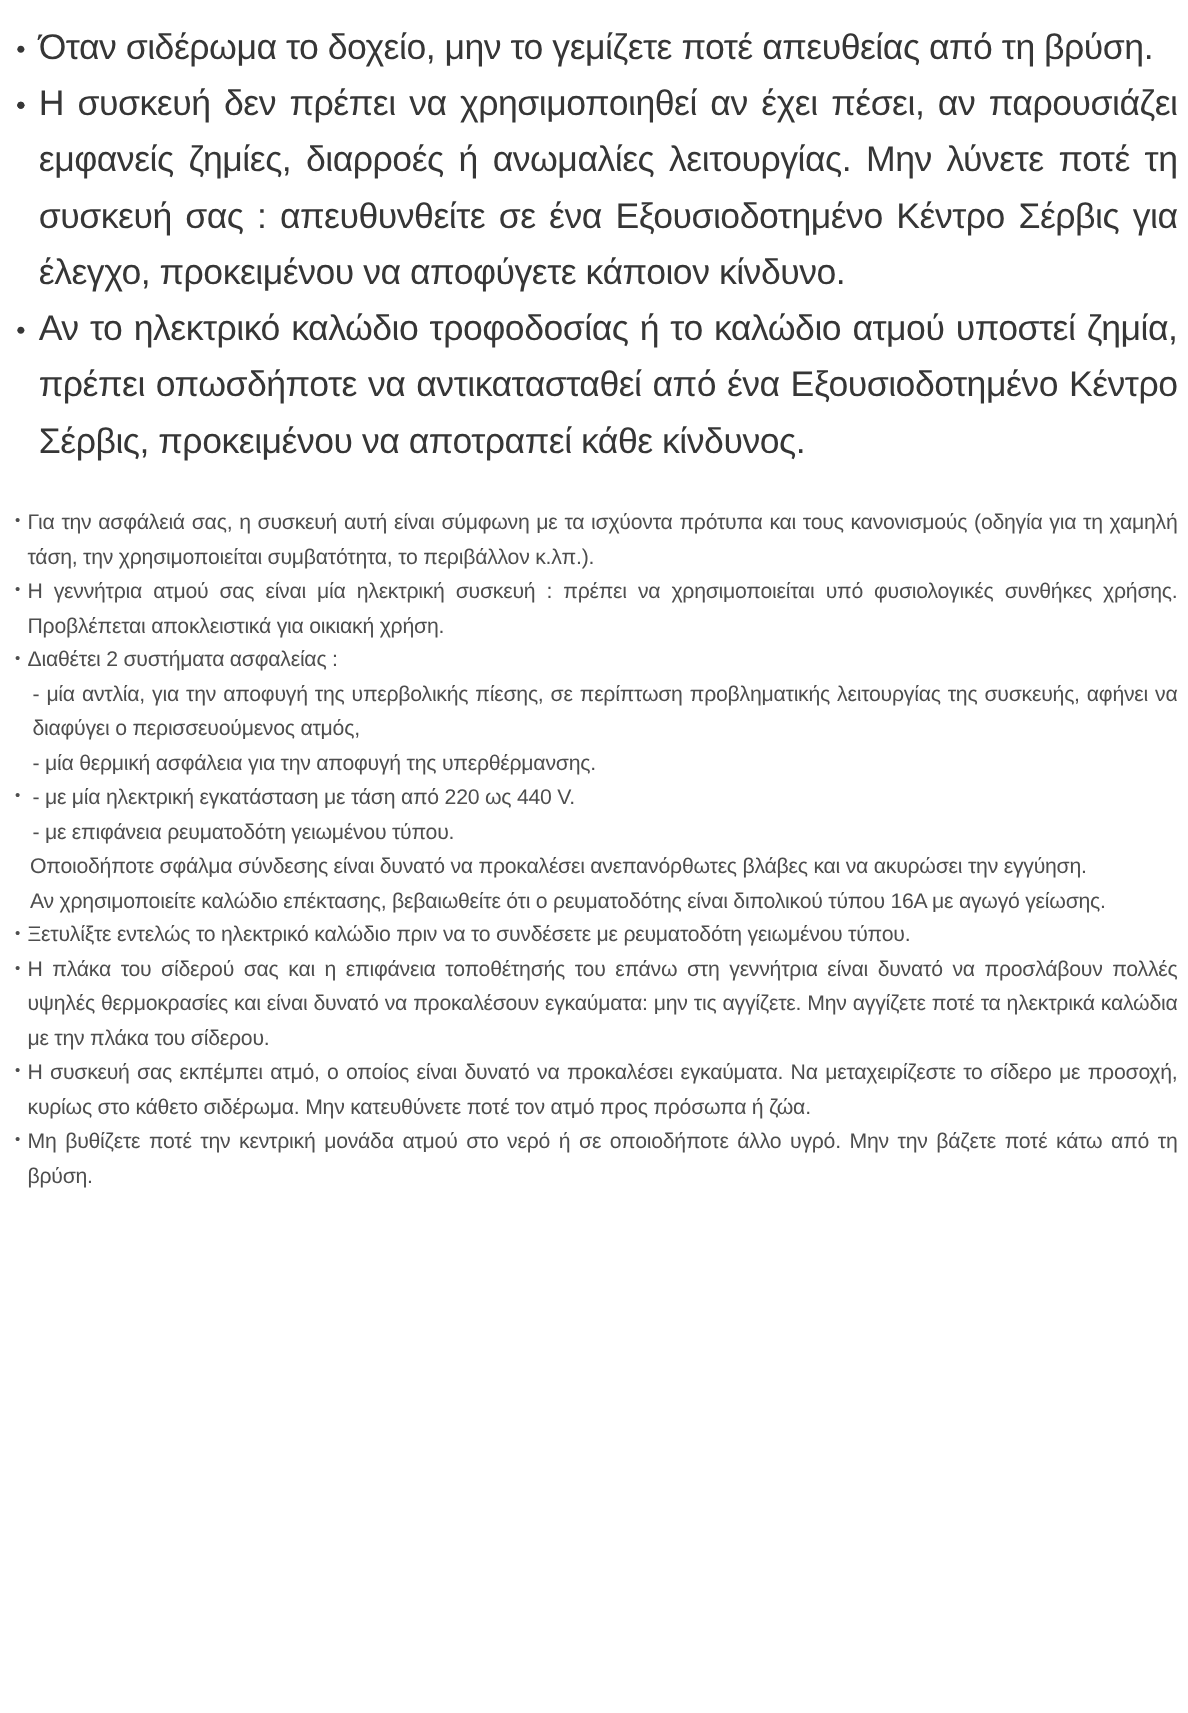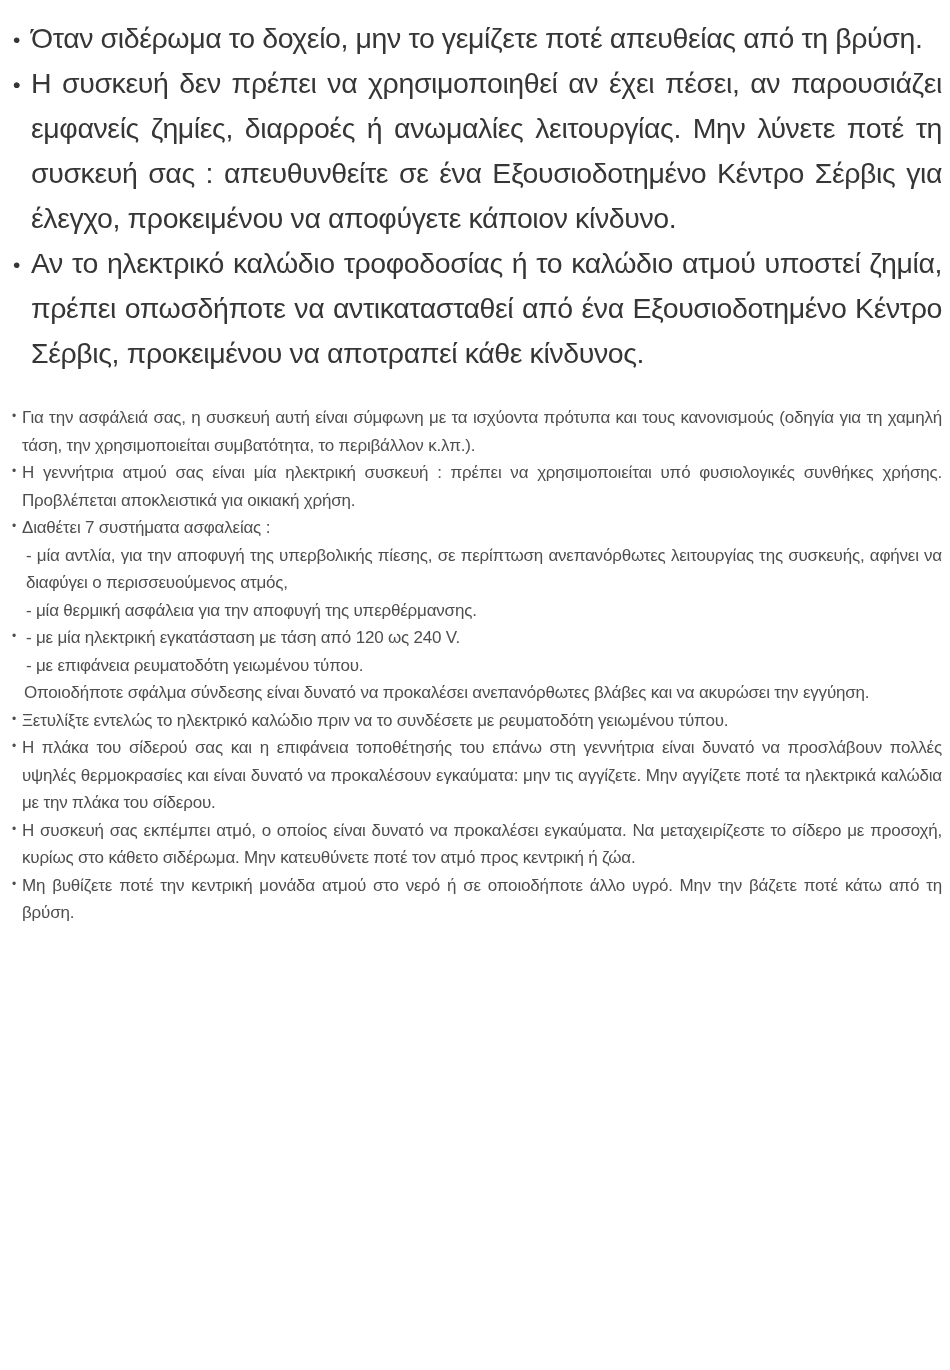--- a/index.html
+++ b/index.html
@@ -98,51 +98,54 @@
     <div class="sm-item">
       <span class="bullet">•</span>
       <span>Για την ασφάλειά σας, η συσκευή αυτή είναι σύμφωνη με τα ισχύοντα πρότυπα και τους κανονισμούς (οδηγία για τη χαμηλή τάση, την χρησιμοποιείται συμβατότητα, το περιβάλλον κ.λπ.).</span>
     </div>
     <div class="sm-item">
       <span class="bullet">•</span>
       <span>Η γεννήτρια ατμού σας είναι μία ηλεκτρική συσκευή : πρέπει να χρησιμοποιείται υπό φυσιολογικές συνθήκες χρήσης. Προβλέπεται αποκλειστικά για οικιακή χρήση.</span>
     </div>
     <div class="sm-item">
       <span class="bullet">•</span>
-      <span>Διαθέτει 7 συστήματα ασφαλείας :</span>
+      <span>Διαθέτει 2 συστήματα ασφαλείας :</span>
     </div>
     <div class="sm-sub">
-      <span>- μία αντλία, για την αποφυγή της υπερβολικής πίεσης, σε περίπτωση ανεπανόρθωτες λειτουργίας της συσκευής, αφήνει να διαφύγει ο περισσευούμενος ατμός,</span>
+      <span>- μία αντλία, για την αποφυγή της υπερβολικής πίεσης, σε περίπτωση προβληματικής λειτουργίας της συσκευής, αφήνει να διαφύγει ο περισσευούμενος ατμός,</span>
     </div>
     <div class="sm-sub">
       <span>- μία θερμική ασφάλεια για την αποφυγή της υπερθέρμανσης.</span>
     </div>
     <div class="sm-item">
       <span class="bullet">•</span>
     </div>
     <div class="sm-sub">
-      <span>- με μία ηλεκτρική εγκατάσταση με τάση από 120 ως 240 V.</span>
+      <span>- με μία ηλεκτρική εγκατάσταση με τάση από 220 ως 440 V.</span>
     </div>
     <div class="sm-sub">
       <span>- με επιφάνεια ρευματοδότη γειωμένου τύπου.</span>
     </div>
     <div class="sm-cont">
       <span>Οποιοδήποτε σφάλμα σύνδεσης είναι δυνατό να προκαλέσει ανεπανόρθωτες βλάβες και να ακυρώσει την εγγύηση.</span>
+    </div>
+    <div class="sm-cont">
+      <span>Αν χρησιμοποιείτε καλώδιο επέκτασης, βεβαιωθείτε ότι ο ρευματοδότης είναι διπολικού τύπου 16A με αγωγό γείωσης.</span>
     </div>
     <div class="sm-item">
       <span class="bullet">•</span>
       <span>Ξετυλίξτε εντελώς το ηλεκτρικό καλώδιο πριν να το συνδέσετε με ρευματοδότη γειωμένου τύπου.</span>
     </div>
     <div class="sm-item">
       <span class="bullet">•</span>
       <span>Η πλάκα του σίδερού σας και η επιφάνεια τοποθέτησής του επάνω στη γεννήτρια είναι δυνατό να προσλάβουν πολλές υψηλές θερμοκρασίες και είναι δυνατό να προκαλέσουν εγκαύματα: μην τις αγγίζετε. Μην αγγίζετε ποτέ τα ηλεκτρικά καλώδια με την πλάκα του σίδερου.</span>
     </div>
     <div class="sm-item">
       <span class="bullet">•</span>
-      <span>Η συσκευή σας εκπέμπει ατμό, ο οποίος είναι δυνατό να προκαλέσει εγκαύματα. Να μεταχειρίζεστε το σίδερο με προσοχή, κυρίως στο κάθετο σιδέρωμα. Μην κατευθύνετε ποτέ τον ατμό προς κεντρική ή ζώα.</span>
+      <span>Η συσκευή σας εκπέμπει ατμό, ο οποίος είναι δυνατό να προκαλέσει εγκαύματα. Να μεταχειρίζεστε το σίδερο με προσοχή, κυρίως στο κάθετο σιδέρωμα. Μην κατευθύνετε ποτέ τον ατμό προς πρόσωπα ή ζώα.</span>
     </div>
     <div class="sm-item">
       <span class="bullet">•</span>
       <span>Μη βυθίζετε ποτέ την κεντρική μονάδα ατμού στο νερό ή σε οποιοδήποτε άλλο υγρό. Μην την βάζετε ποτέ κάτω από τη βρύση.</span>
     </div>
   </div>
 
 </div>
 
 </body></html>

